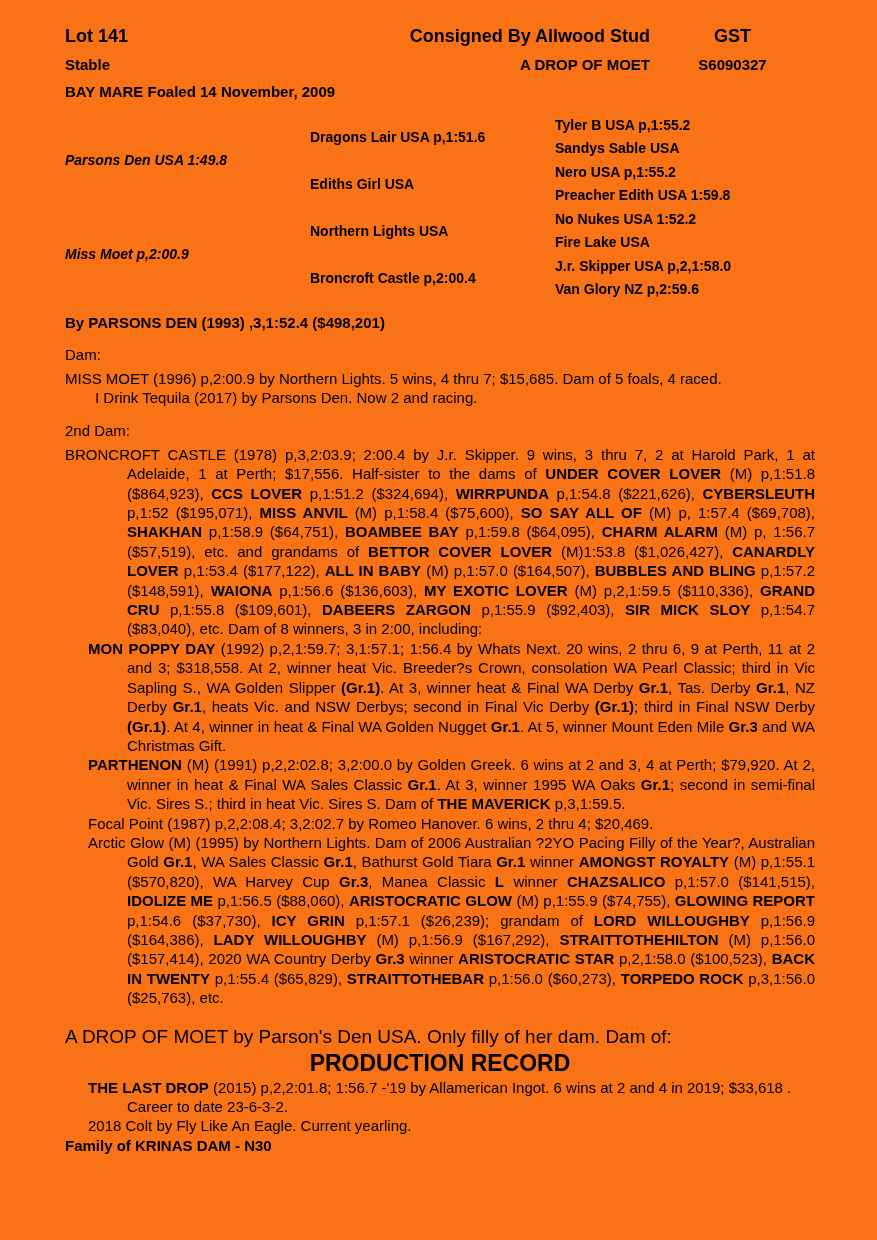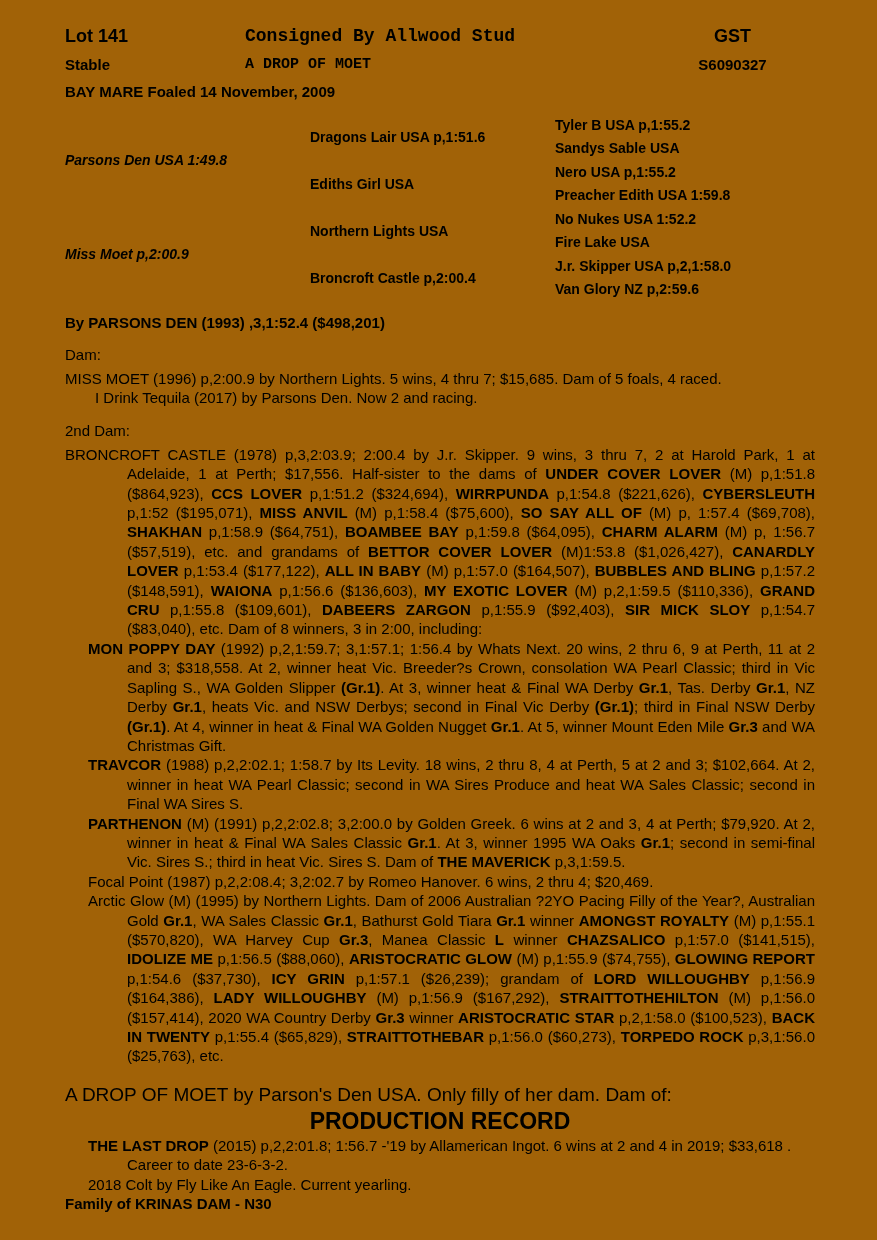--- a/index.html
+++ b/index.html
@@ -1,26 +1,26 @@
 <!DOCTYPE html>
 <html><head>
 <meta charset="utf-8">
 <style>
   html,body{margin:0;padding:0;background:#ffffff;}
   .page{
     width:877px;height:1240px;box-sizing:border-box;
     padding:26px 62px 0 65px;
-    background:#a16207;color:#000000;
+    background:#f97316;color:#000000;
     font-family:"Liberation Sans", sans-serif;
     overflow:hidden;position:relative;
   }
   
   .hdr{display:flex;align-items:flex-start;}
   .hdr-left{width:180px;text-align:left;}
-  .hdr-center{flex:1;text-align:left;font-family:Liberation Mono, monospace;}
+  .hdr-center{flex:1;text-align:right;}
   .hdr-right{width:165px;text-align:center;}
   .lot,.consignor,.gst{font-size:18px;font-weight:bold;line-height:20px;}
   .stable,.horse,.reg{font-size:15px;font-weight:bold;margin-top:10px;line-height:17px;}
   .foaled{text-align:left;font-size:15px;font-weight:bold;margin-top:10px;line-height:17px;}
   
   .pedigree{display:flex;margin-top:13px;height:188px;}
   .ped-col1{width:245px;display:flex;flex-direction:column;font-style:italic;}
   .ped-col2{width:245px;display:flex;flex-direction:column;}
   .ped-col3{flex:1;display:flex;flex-direction:column;}
   .ped-cell{display:flex;align-items:center;font-size:14px;font-weight:bold;}
@@ -93,21 +93,20 @@
   <div class="sec-head">Dam:</div>
   <div class="bodytext">
     <p class="dam-line">MISS MOET (1996) p,2:00.9 by Northern Lights. 5 wins, 4 thru 7; $15,685. Dam of 5 foals, 4 raced.</p>
     <p class="dam-foal">I Drink Tequila (2017) by Parsons Den. Now 2 and racing.</p>
   </div>
 
   <div class="sec-head">2nd Dam:</div>
   <div class="bodytext" id="second-dam-paras">
       <p class="para flush-hang"><span>BRONCROFT CASTLE (1978) p,3,2:03.9; 2:00.4 by J.r. Skipper. 9 wins, 3 thru 7, 2 at Harold Park, 1 at Adelaide, 1 at Perth; $17,556. Half-sister to the dams of </span><span class="b">UNDER COVER LOVER</span><span> (M) p,1:51.8 ($864,923), </span><span class="b">CCS LOVER</span><span> p,1:51.2 ($324,694), </span><span class="b">WIRRPUNDA</span><span> p,1:54.8 ($221,626), </span><span class="b">CYBERSLEUTH</span><span> p,1:52 ($195,071), </span><span class="b">MISS ANVIL</span><span> (M) p,1:58.4 ($75,600), </span><span class="b">SO SAY ALL OF</span><span> (M) p, 1:57.4 ($69,708), </span><span class="b">SHAKHAN</span><span> p,1:58.9 ($64,751), </span><span class="b">BOAMBEE BAY</span><span> p,1:59.8 ($64,095), </span><span class="b">CHARM ALARM</span><span> (M) p, 1:56.7 ($57,519), etc. and grandams of </span><span class="b">BETTOR COVER LOVER</span><span> (M)1:53.8 ($1,026,427), </span><span class="b">CANARDLY LOVER</span><span> p,1:53.4 ($177,122), </span><span class="b">ALL IN BABY</span><span> (M) p,1:57.0 ($164,507), </span><span class="b">BUBBLES AND BLING</span><span> p,1:57.2 ($148,591), </span><span class="b">WAIONA</span><span> p,1:56.6 ($136,603), </span><span class="b">MY EXOTIC LOVER</span><span> (M) p,2,1:59.5 ($110,336), </span><span class="b">GRAND CRU</span><span> p,1:55.8 ($109,601), </span><span class="b">DABEERS ZARGON</span><span> p,1:55.9 ($92,403), </span><span class="b">SIR MICK SLOY</span><span> p,1:54.7 ($83,040), etc. Dam of 8 winners, 3 in 2:00, including:</span></p>
       <p class="para named-hang"><span class="b">MON POPPY DAY</span><span> (1992) p,2,1:59.7; 3,1:57.1; 1:56.4 by Whats Next. 20 wins, 2 thru 6, 9 at Perth, 11 at 2 and 3; $318,558. At 2, winner heat Vic. Breeder?s Crown, consolation WA Pearl Classic; third in Vic Sapling S., WA Golden Slipper </span><span class="b">(Gr.1)</span><span>. At 3, winner heat &amp; Final WA Derby </span><span class="b">Gr.1</span><span>, Tas. Derby </span><span class="b">Gr.1</span><span>, NZ Derby </span><span class="b">Gr.1</span><span>, heats Vic. and NSW Derbys; second in Final Vic Derby </span><span class="b">(Gr.1)</span><span>; third in Final NSW Derby </span><span class="b">(Gr.1)</span><span>. At 4, winner in heat &amp; Final WA Golden Nugget </span><span class="b">Gr.1</span><span>. At 5, winner Mount Eden Mile </span><span class="b">Gr.3</span><span> and WA Christmas Gift.</span></p>
-      <p class="para named-hang"><span class="b">TRAVCOR</span><span> (1988) p,2,2:02.1; 1:58.7 by Its Levity. 18 wins, 2 thru 8, 4 at Perth, 5 at 2 and 3; $102,664. At 2, winner in heat WA Pearl Classic; second in WA Sires Produce and heat WA Sales Classic; second in Final WA Sires S.</span></p>
       <p class="para named-hang"><span class="b">PARTHENON</span><span> (M) (1991) p,2,2:02.8; 3,2:00.0 by Golden Greek. 6 wins at 2 and 3, 4 at Perth; $79,920. At 2, winner in heat &amp; Final WA Sales Classic </span><span class="b">Gr.1</span><span>. At 3, winner 1995 WA Oaks </span><span class="b">Gr.1</span><span>; second in semi-final Vic. Sires S.; third in heat Vic. Sires S. Dam of </span><span class="b">THE MAVERICK</span><span> p,3,1:59.5.</span></p>
       <p class="para named-hang"><span>Focal Point (1987) p,2,2:08.4; 3,2:02.7 by Romeo Hanover. 6 wins, 2 thru 4; $20,469.</span></p>
       <p class="para named-hang"><span>Arctic Glow (M) (1995) by Northern Lights. Dam of 2006 Australian ?2YO Pacing Filly of the Year?, Australian Gold </span><span class="b">Gr.1</span><span>, WA Sales Classic </span><span class="b">Gr.1</span><span>, Bathurst Gold Tiara </span><span class="b">Gr.1</span><span> winner </span><span class="b">AMONGST ROYALTY</span><span> (M) p,1:55.1 ($570,820), WA Harvey Cup </span><span class="b">Gr.3</span><span>, Manea Classic </span><span class="b">L</span><span> winner </span><span class="b">CHAZSALICO</span><span> p,1:57.0 ($141,515), </span><span class="b">IDOLIZE ME</span><span> p,1:56.5 ($88,060), </span><span class="b">ARISTOCRATIC GLOW</span><span> (M) p,1:55.9 ($74,755), </span><span class="b">GLOWING REPORT</span><span> p,1:54.6 ($37,730), </span><span class="b">ICY GRIN</span><span> p,1:57.1 ($26,239); grandam of </span><span class="b">LORD WILLOUGHBY</span><span> p,1:56.9 ($164,386), </span><span class="b">LADY WILLOUGHBY</span><span> (M) p,1:56.9 ($167,292), </span><span class="b">STRAITTOTHEHILTON</span><span> (M) p,1:56.0 ($157,414), 2020 WA Country Derby </span><span class="b">Gr.3</span><span> winner </span><span class="b">ARISTOCRATIC STAR</span><span> p,2,1:58.0 ($100,523), </span><span class="b">BACK IN TWENTY</span><span> p,1:55.4 ($65,829), </span><span class="b">STRAITTOTHEBAR</span><span> p,1:56.0 ($60,273), </span><span class="b">TORPEDO ROCK</span><span> p,3,1:56.0 ($25,763), etc.</span></p>
     </div>
 
   <div class="summary">A DROP OF MOET by Parson's Den USA. Only filly of her dam. Dam of:</div>
   <div class="prod-head">PRODUCTION RECORD</div>
   <div class="bodytext" id="production-entries">
       <p class="para prod-entry"><span class="b">THE LAST DROP</span><span> (2015) p,2,2:01.8; 1:56.7 -'19 by Allamerican Ingot. 6 wins at 2 and 4 in 2019; $33,618 . Career to date 23-6-3-2.</span></p>
       <p class="para prod-entry"><span>2018 Colt by Fly Like An Eagle. Current yearling.</span></p>

